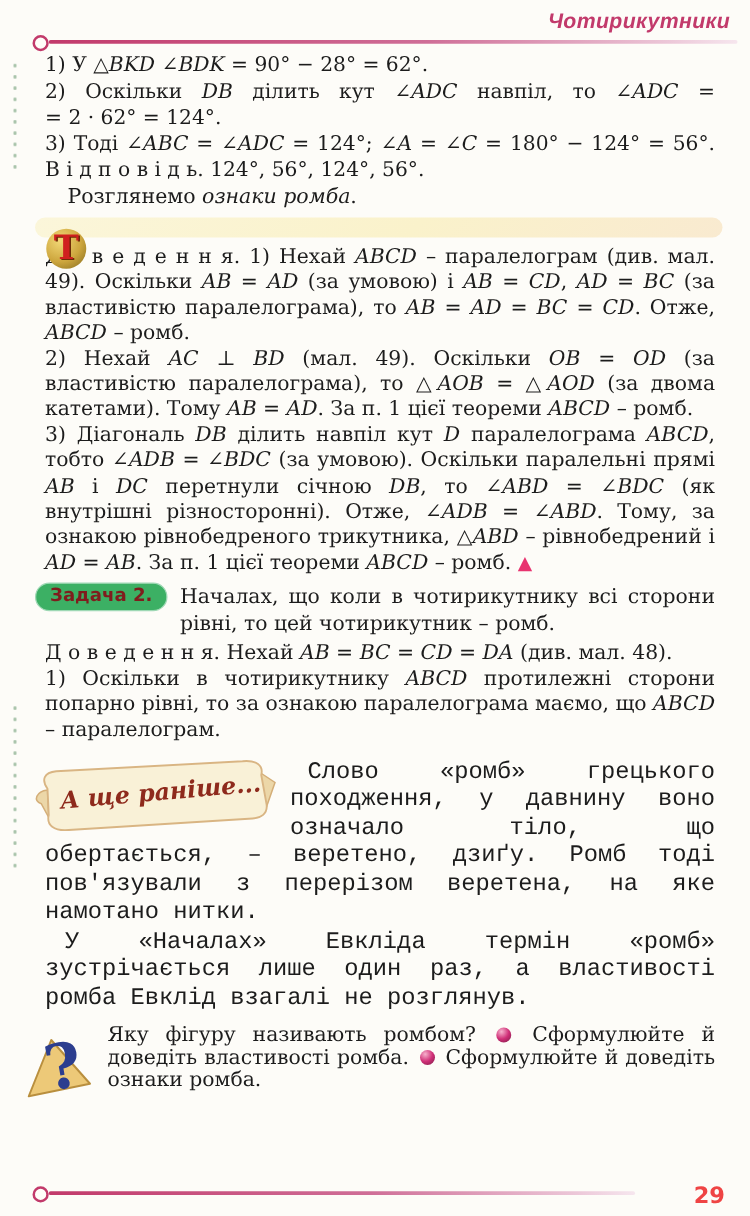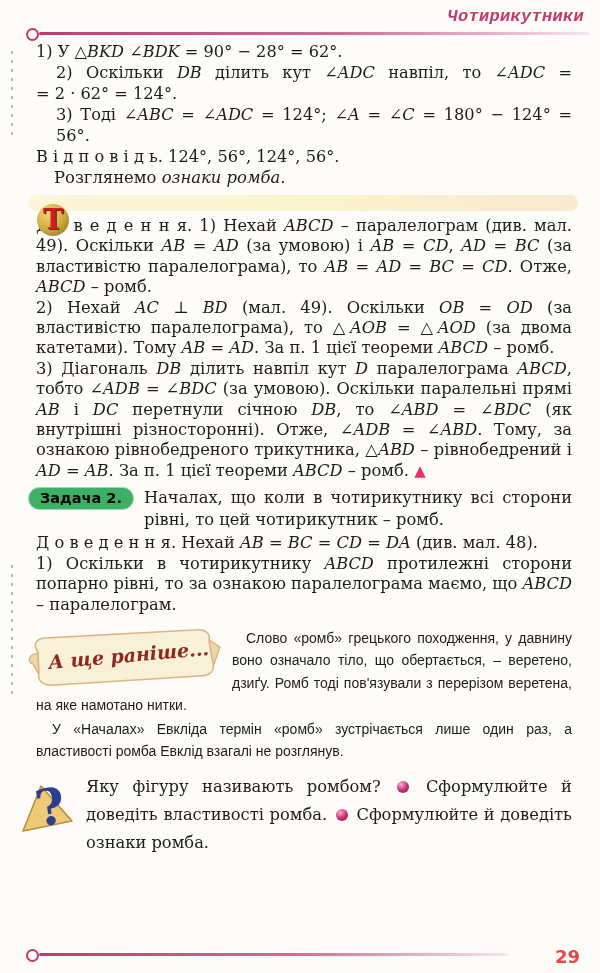--- a/index.html
+++ b/index.html
@@ -4,21 +4,21 @@
 <style>
   html,body { margin:0; padding:0; background:#e9e9e6; }
   .page {
     position:relative; width:600px; height:973px; margin:0 auto;
     background:#fdfcf8; overflow:hidden;
     font-family:"DejaVu Serif", serif; color:#1c1c1c;
   }
   
   .running-head {
     text-align:right; padding:7px 16px 0 0;
-    font-family:Liberation Mono, monospace; font-style:italic; font-weight:bold;
+    font-family:Liberation Sans, sans-serif; font-style:italic; font-weight:bold;
     font-size:17px; line-height:20px; color:#c23a6b; letter-spacing:.3px;
   }
   .rule { position:relative; height:13px; }
   .rule .rule-circle {
     position:absolute; left:26px; top:1px; width:9px; height:9px;
     border:2.5px solid #c23a6b; border-radius:50%; background:#fffdf9;
   }
   .rule .rule-line {
     position:absolute; left:39px; top:5px; height:2.5px; border-radius:2px;
     background:linear-gradient(90deg,#c23a6b,#cf6e97 55%,#ecc7d8 90%,#f6e6ee);
@@ -35,21 +35,21 @@
   .dots {
     position:absolute; left:10px; width:4px;
     background-image:radial-gradient(circle, #a9c4ab 1.3px, rgba(0,0,0,0) 1.5px);
     background-size:4px 9px; background-repeat:repeat-y;
   }
   .dots-top  { top:48px;  height:92px; }
   .dots-task { top:562px; height:136px; }
   
   .content { padding:1px 28px 0 36px; }
   .sol-line { font-size:16.2px; line-height:21px; }
-  .sol-line.stretch { text-align:justify; text-align-last:justify;margin-left:20px; }
+  .sol-line.stretch { text-align:justify; text-align-last:justify; }
   .intro { margin:0; text-indent:18px; font-size:16.4px; line-height:21px; }
   
   .theorem-box {
     position:relative; margin:7px -6px 5px -8px;
     padding:8px 12px 8px 48px; border-radius:16px;
     background:linear-gradient(135deg,#fbf6da 0%,#faf2cb 55%,#f9ead0 100%);
   }
   .theorem-box p { margin:0; font-size:16.2px; line-height:21px; text-align:justify; }
   .t-icon {
     position:absolute; left:9px; top:9px; width:32px; height:32px; border-radius:50%;
@@ -63,43 +63,43 @@
   .th-text { font-weight:bold; }
   
   .proof { margin:0; font-size:16.3px; line-height:20.4px; text-align:justify; }
   .proof.first { margin-top:5px; }
   .qed { color:#e8336f; font-size:15px; font-style:normal; }
   
   .task { margin-top:6px; }
   .badge {
     float:left; margin:0 10px 0 -8px; padding:1px 11px 2px;
     background:#3cb064; border:1.5px solid #9ed8b4; border-radius:12px;
-    color:#000000; font-family:"DejaVu Sans", sans-serif; font-weight:bold;
+    color:#7f1d1d; font-family:"DejaVu Sans", sans-serif; font-weight:bold;
     font-size:14.5px; line-height:18px;
   }
   .task-statement { margin:0 0 3px; font-size:16.3px; line-height:21.5px; text-align:justify; }
   
   .earlier { margin-top:12px; }
   .ribbon { float:left; position:relative; width:198px; height:62px; margin:0 10px 0 -12px; }
   .ribbon svg { position:absolute; left:0; top:0; }
   .ribbon-label {
     position:absolute; left:24px; top:17px; transform:rotate(-5deg);
     font-family:"DejaVu Serif", serif; font-style:italic; font-weight:bold;
     font-size:19px; color:#8e2a1c; white-space:nowrap;
   }
   .earlier p {
-    margin:0; font-family:Liberation Sans, sans-serif;
-    font-size:14px; line-height:22.5px; text-align:justify;
+    margin:0; font-family:Liberation Mono, monospace;
+    font-size:19px; line-height:22.5px; text-align:justify;
   }
   .earlier .p1 { text-indent:14px; }
   .earlier .p2 { text-indent:16px; margin-top:1px; }
   
   .questions { clear:both; position:relative; margin-top:10px; padding-left:50px; min-height:68px; }
   .q-icon { position:absolute; left:-18px; top:0; width:60px; height:66px; }
-  .q-text { margin:0; font-size:16.3px; line-height:28px; text-align:justify; }
+  .q-text { margin:0; font-size:16.3px; line-height:18px; text-align:justify; }
   .bullet {
     display:inline-block; width:12px; height:12px; border-radius:50%;
     background:radial-gradient(circle at 35% 28%, #f6b2cd, #d02f77 50%, #771b45);
     vertical-align:-1px; margin:0 3px;
   }
   i { font-style:italic; }
 </style>
 </head>
 <body>
 

